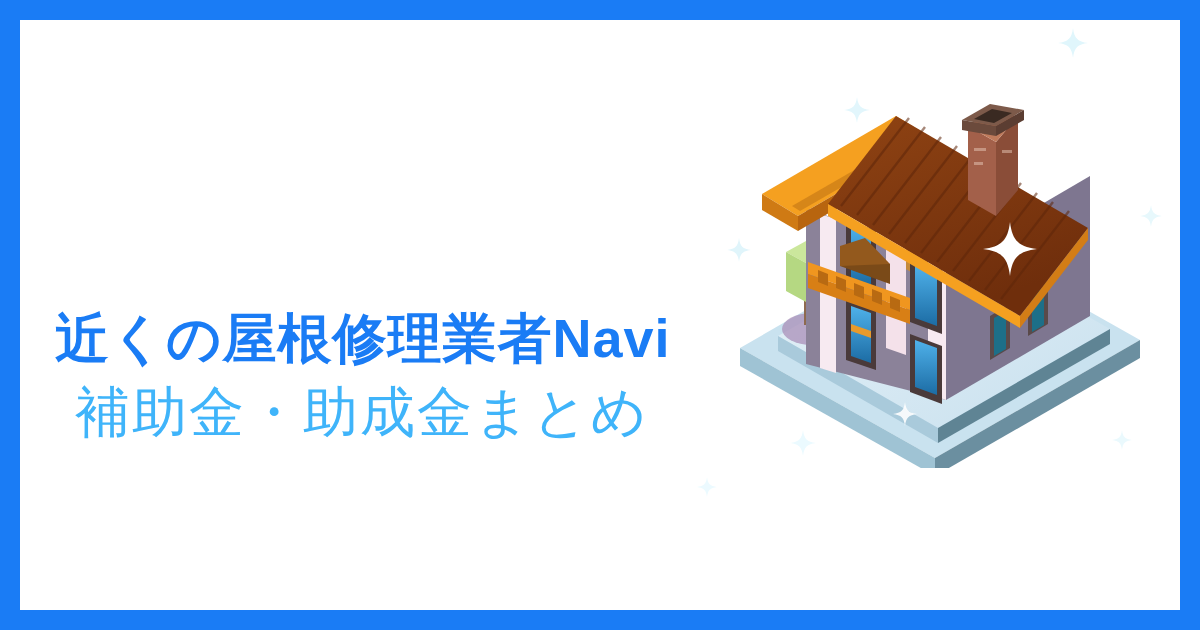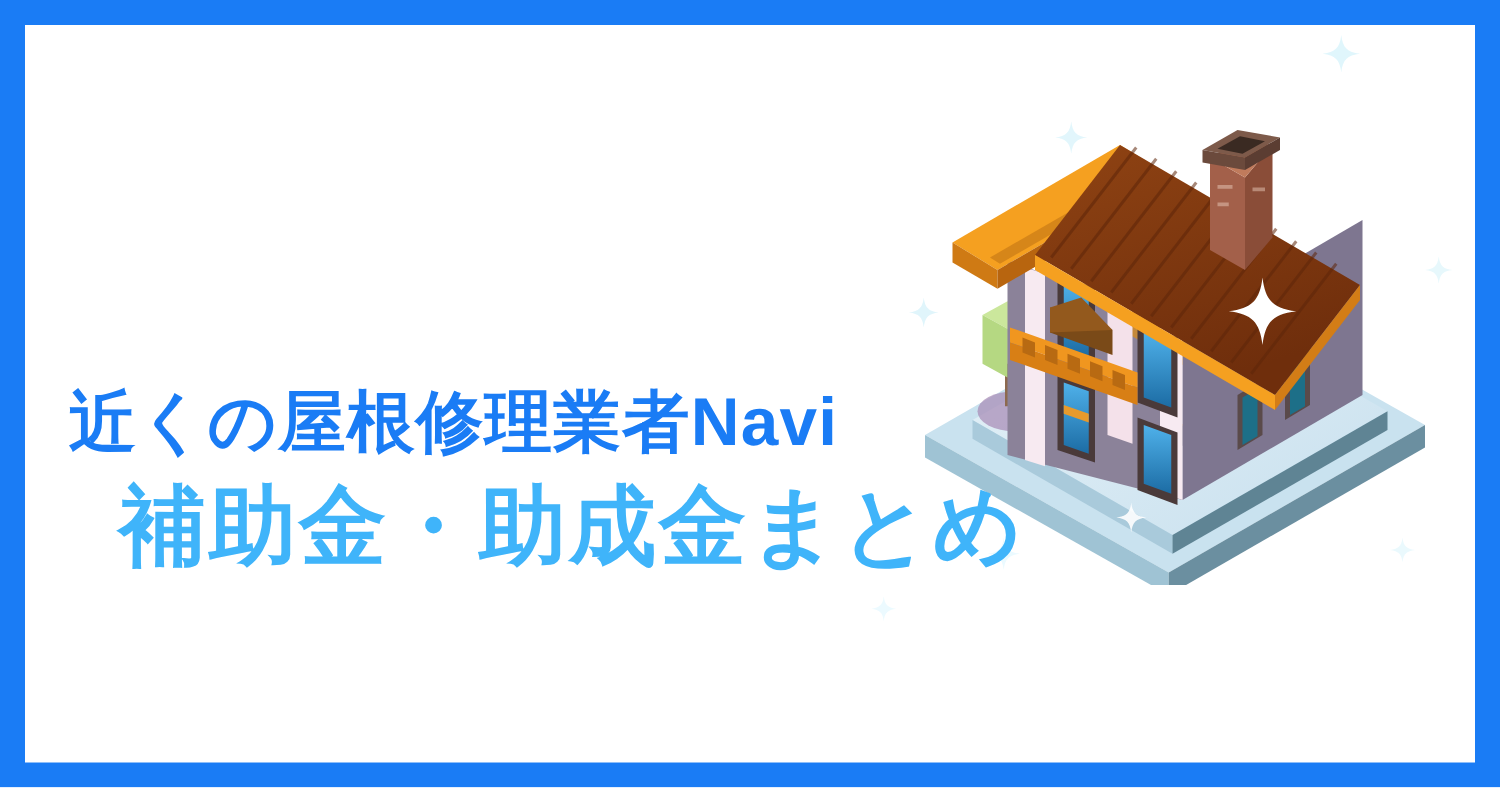--- a/index.html
+++ b/index.html
@@ -75,27 +75,27 @@
   .headline-line1 {
     color: #1a7cf5;
     font-size: 54px;
     font-weight: 700;
     line-height: 1.12;
     letter-spacing: 1px;
     white-space: nowrap;
   }
   .headline-line2 {
     color: #3fb4fa;
-    font-size: 70px;
-    font-weight: 700;
+    font-size: 55px;
+    font-weight: 400;
     line-height: 1.18;
     letter-spacing: 2px;
     white-space: nowrap;
     margin-top: 12px;
-    margin-left: 40px;
+    margin-left: 20px;
   }
 
   
   .illustration {
     position: absolute;
     right: 10px;
     top: 28px;
     width: 470px;
     height: 420px;
     z-index: 10;

